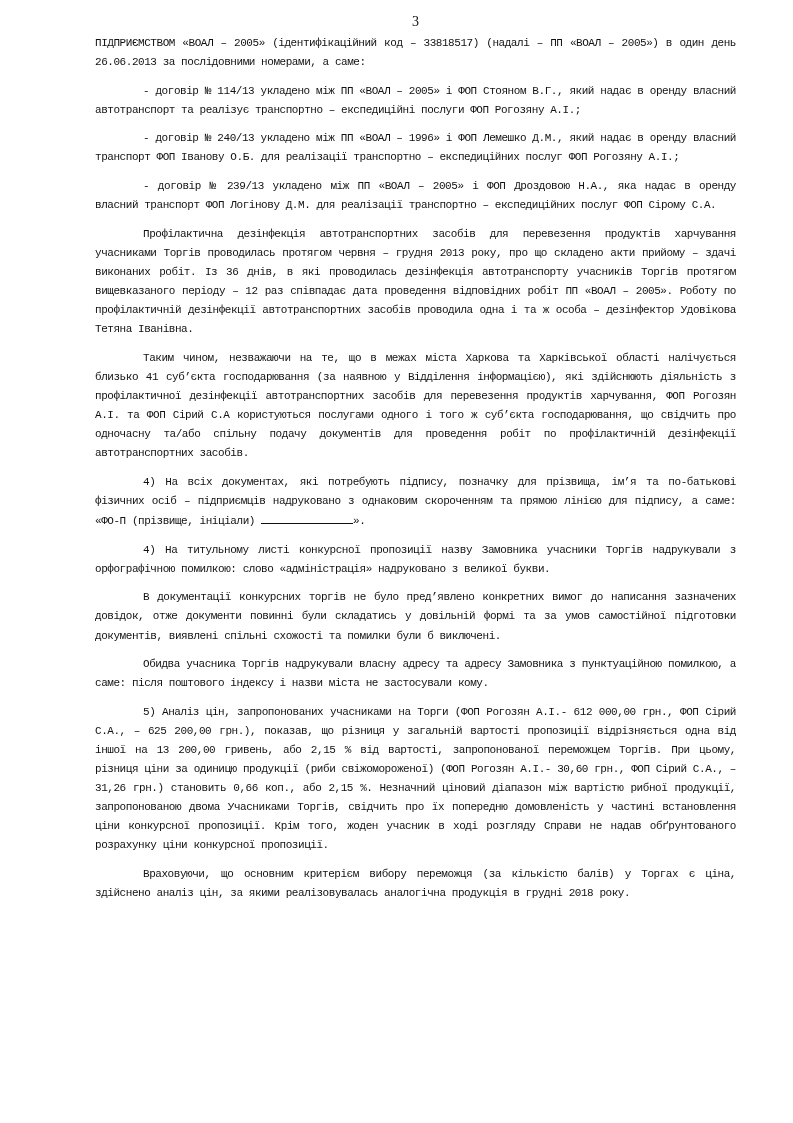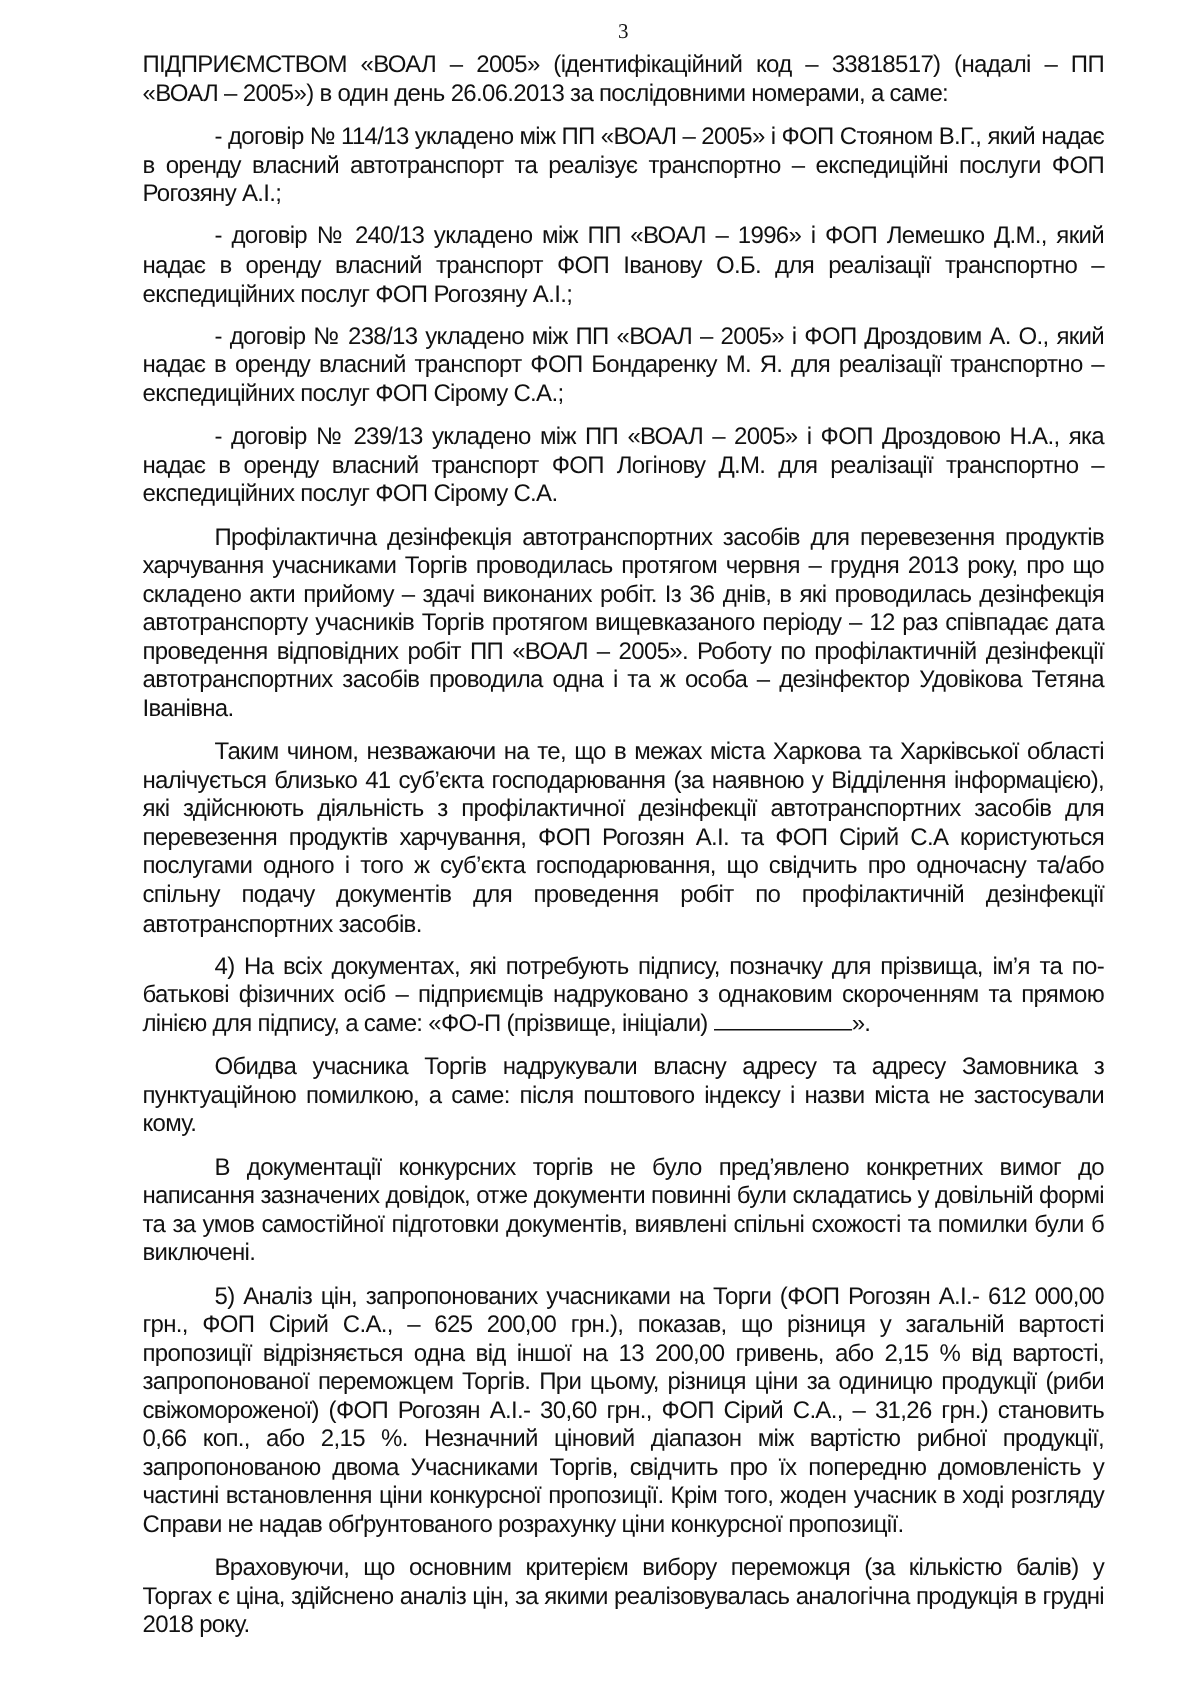--- a/index.html
+++ b/index.html
@@ -14,47 +14,47 @@
   }
   .page-number {
     text-align: center;
     font-size: 14px;
     line-height: 16px;
     height: 20px;
     font-family: "Liberation Serif", serif;
   }
   .p {
     margin: 0 0 9.5px 0;
-    font-size: 16px;
+    font-size: 11px;
     line-height: 19.1px;
     text-align: justify;
     letter-spacing: -0.45px;
     word-spacing: 0px;
-    font-family: Liberation Sans, sans-serif;
+    font-family: Liberation Mono, monospace;
   }
   .p.indent { text-indent: 48px; }
   .sig-line {
     display: inline-block;
     width: 92px;
     border-bottom: 1px solid #111;
     height: 12px;
     vertical-align: baseline;
   }
 </style>
 </head>
 <body>
 
 <div class="page">
   <div class="page-number">3</div>
 
   <p class="p">ПІДПРИЄМСТВОМ «ВОАЛ – 2005» (ідентифікаційний код – 33818517) (надалі – ПП «ВОАЛ – 2005») в один день 26.06.2013 за послідовними номерами, а саме:</p>
   <p class="p indent">- договір № 114/13 укладено між ПП «ВОАЛ – 2005» і ФОП Стояном В.Г., який надає в оренду власний автотранспорт та реалізує транспортно – експедиційні послуги ФОП Рогозяну А.І.;</p>
   <p class="p indent">- договір № 240/13 укладено між ПП «ВОАЛ – 1996» і ФОП Лемешко Д.М., який надає в оренду власний транспорт ФОП Іванову О.Б. для реалізації транспортно – експедиційних послуг ФОП Рогозяну А.І.;</p>
-  <p class="p indent">- договір № 238/13 укладено між ПП «ВОАЛ – 2005» і ФОП Дроздовим А. О., який надає в оренду власний транспорт ФОП Бондаренку М. Я. для реалізації транспортно – експедиційних послуг ФОП Сірому С.А.;</p>
   <p class="p indent">- договір № 239/13 укладено між ПП «ВОАЛ – 2005» і ФОП Дроздовою Н.А., яка надає в оренду власний транспорт ФОП Логінову Д.М. для реалізації транспортно – експедиційних послуг ФОП Сірому С.А.</p>
   <p class="p indent">Профілактична дезінфекція автотранспортних засобів для перевезення продуктів харчування учасниками Торгів проводилась протягом червня – грудня 2013 року, про що складено акти прийому – здачі виконаних робіт. Із 36 днів, в які проводилась дезінфекція автотранспорту учасників Торгів протягом вищевказаного періоду – 12 раз співпадає дата проведення відповідних робіт ПП «ВОАЛ – 2005». Роботу по профілактичній дезінфекції автотранспортних засобів проводила одна і та ж особа – дезінфектор Удовікова Тетяна Іванівна.</p>
   <p class="p indent">Таким чином, незважаючи на те, що в межах міста Харкова та Харківської області налічується близько 41 суб’єкта господарювання (за наявною у Відділення інформацією), які здійснюють діяльність з профілактичної дезінфекції автотранспортних засобів для перевезення продуктів харчування, ФОП Рогозян А.І. та ФОП Сірий С.А користуються послугами одного і того ж суб’єкта господарювання, що свідчить про одночасну та/або спільну подачу документів для проведення робіт по профілактичній дезінфекції автотранспортних засобів.</p>
   <p class="p indent"><span>4) На всіх документах, які потребують підпису, позначку для прізвища, ім’я та по-батькові фізичних осіб – підприємців надруковано з однаковим скороченням та прямою лінією для підпису, а саме: «ФО-П (прізвище, ініціали) </span><span class="sig-line"></span><span>».</span></p>
+  <p class="p indent">4) На титульному листі конкурсної пропозиції назву Замовника учасники Торгів надрукували з орфографічною помилкою: слово «адміністрація» надруковано з великої букви.</p>
+  <p class="p indent">В документації конкурсних торгів не було пред’явлено конкретних вимог до написання зазначених довідок, отже документи повинні були складатись у довільній формі та за умов самостійної підготовки документів, виявлені спільні схожості та помилки були б виключені.</p>
   <p class="p indent">Обидва учасника Торгів надрукували власну адресу та адресу Замовника з пунктуаційною помилкою, а саме: після поштового індексу і назви міста не застосували кому.</p>
-  <p class="p indent">В документації конкурсних торгів не було пред’явлено конкретних вимог до написання зазначених довідок, отже документи повинні були складатись у довільній формі та за умов самостійної підготовки документів, виявлені спільні схожості та помилки були б виключені.</p>
   <p class="p indent">5) Аналіз цін, запропонованих учасниками на Торги (ФОП Рогозян А.І.- 612 000,00 грн., ФОП Сірий С.А., – 625 200,00 грн.), показав, що різниця у загальній вартості пропозиції відрізняється одна від іншої на 13 200,00 гривень, або 2,15 % від вартості, запропонованої переможцем Торгів. При цьому, різниця ціни за одиницю продукції (риби свіжомороженої) (ФОП Рогозян А.І.- 30,60 грн., ФОП Сірий С.А., – 31,26 грн.) становить 0,66 коп., або 2,15 %. Незначний ціновий діапазон між вартістю рибної продукції, запропонованою двома Учасниками Торгів, свідчить про їх попередню домовленість у частині встановлення ціни конкурсної пропозиції. Крім того, жоден учасник в ході розгляду Справи не надав обґрунтованого розрахунку ціни конкурсної пропозиції.</p>
   <p class="p indent">Враховуючи, що основним критерієм вибору переможця (за кількістю балів) у Торгах є ціна, здійснено аналіз цін, за якими реалізовувалась аналогічна продукція в грудні 2018 року.</p>
 </div>
 
 </body></html>

